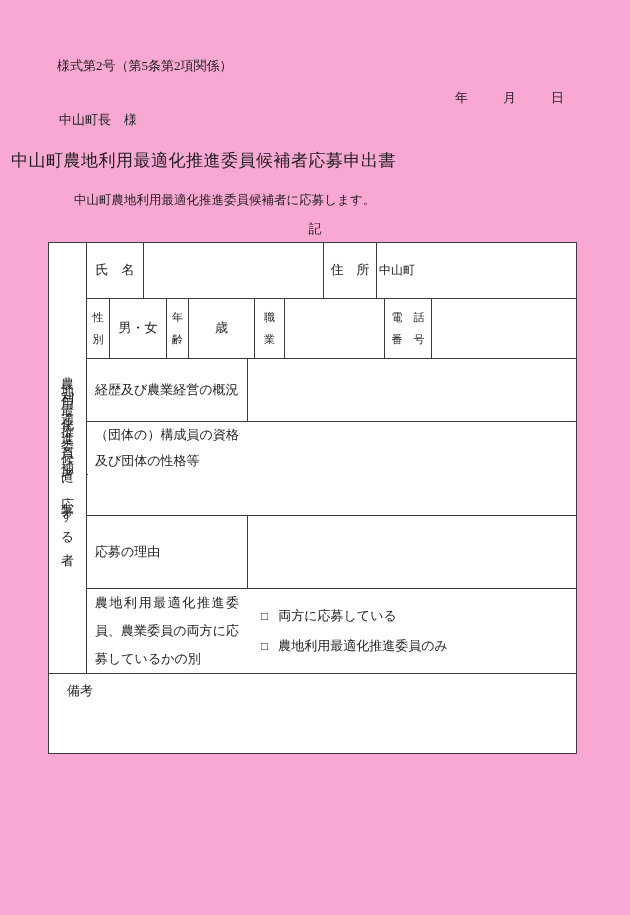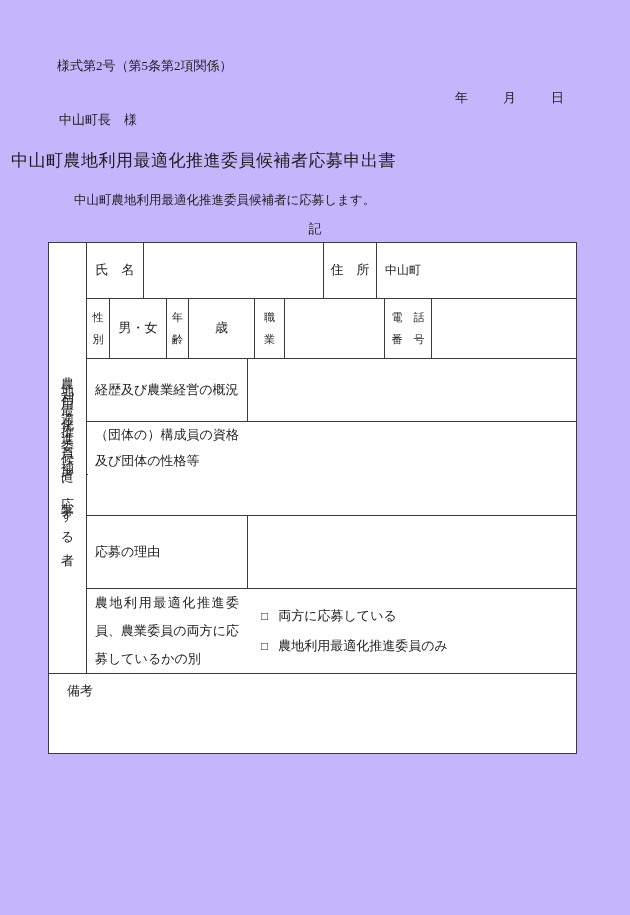--- a/index.html
+++ b/index.html
@@ -2,21 +2,21 @@
 <html><head>
 <meta charset="utf-8">
 <style>
   * { box-sizing: border-box; margin: 0; padding: 0; }
   html, body { background: #e8e8e8; }
   .page {
     position: relative;
     width: 630px;
     height: 915px;
     margin: 0 auto;
-    background: #c4b5fd;
+    background: #f9a8d4;
     color: #1c1c1c;
     font-family: "Liberation Serif", "DejaVu Serif", serif;
   }
   .form-number { position: absolute; left: 57px; top: 57px; font-size: 13px; }
   .date-line { position: absolute; left: 455px; top: 89px; display: flex; gap: 35px; font-size: 13px; }
   .addressee { position: absolute; left: 59px; top: 111px; font-size: 13px; }
   .doc-title { position: absolute; left: 11px; top: 149px; width: 100%; font-size: 17px; letter-spacing: 0.5px; }
   .declaration { position: absolute; left: 74px; top: 192px; font-size: 12.5px; }
   .record-marker { position: absolute; left: 0; top: 220px; width: 100%; text-align: center; font-size: 13px; }
 
@@ -29,21 +29,21 @@
   .vtext { writing-mode: vertical-rl; text-orientation: upright; letter-spacing: 7px; font-size: 13px; line-height: 1; }
   .main { flex: 1; display: flex; flex-direction: column; }
   .row { display: flex; }
   .row + .row { border-top: 1px solid #3b3b3b; }
   .r1 { height: 56px; } .r2 { height: 62px; } .r3 { height: 65px; }
   .r4 { height: 55px; flex-direction: column; } .r5 { height: 75px; margin-top: 40px; } .r6 { flex: 1; }
   .cell { display: flex; align-items: center; overflow: hidden; }
   .cell + .cell { border-left: 1px solid #3b3b3b; }
   .c { justify-content: center; }
   .w-name { width: 56px; } .w-nameval { flex: 1; }
-  .w-addr { width: 53px; } .w-addrval { width: 200px; font-size: 12px; padding-left: 8px; }
+  .w-addr { width: 53px; } .w-addrval { width: 200px; font-size: 12px; padding-left: 2px; }
   .w-sex { width: 22px; } .w-sexval { width: 57px; text-align: center; } .w-age { width: 22px; }
   .w-ageval { width: 66px; } .w-occ { width: 30px; } .w-occval { width: 80px; }
   .w-phone { width: 47px; margin-left: 20px; } .w-phoneval { flex: 1; }
   .stacked { flex-direction: column; justify-content: center; gap: 11px; font-size: 11px; text-align: center; line-height: 1; }
   .w-lbl { width: 160px; padding: 0 8px; line-height: 26px; text-align: justify; }
   .r6 .w-lbl { line-height: 28px; }
   .content { flex: 1; }
   .checks { flex: 1; display: flex; flex-direction: column; justify-content: center; padding-left: 14px; gap: 6px; }
   .check-line { display: flex; align-items: center; height: 24px; }
   .box { margin-right: 10px; font-size: 12px; line-height: 1; }

